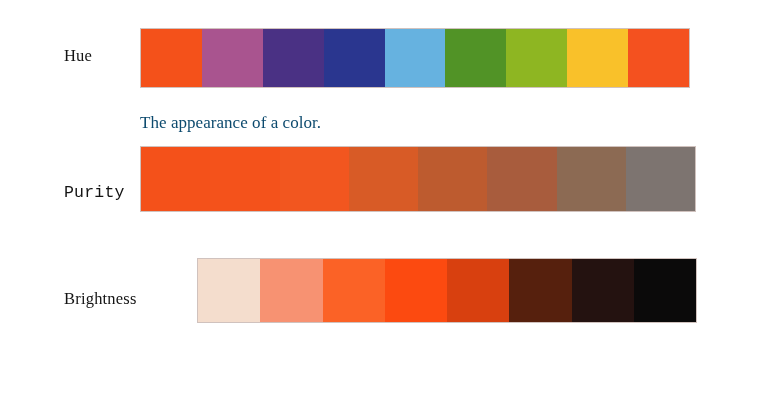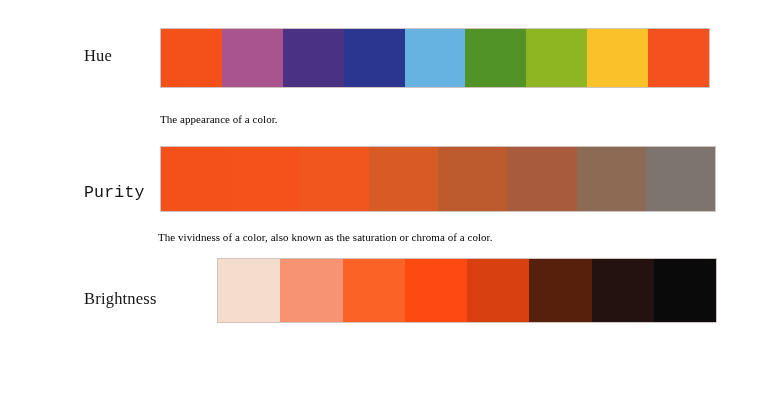--- a/index.html
+++ b/index.html
@@ -11,21 +11,20 @@
     height: 399px;
     background: #ffffff;
     font-family: "Liberation Serif", "DejaVu Serif", serif;
     color: #1a1a1a;
     overflow: hidden;
     position: relative;
   }
   #figure {
     position: absolute;
     inset: 0;
-    margin-left: 20px;
   }
 
   .row {
     position: absolute;
     left: 0;
     width: 768px;
   }
 
   .row-label {
     position: absolute;
@@ -45,23 +44,23 @@
     overflow: hidden;
     background: #ffffff;
   }
   .swatch-bar > .swatch {
     flex: 1 1 0;
     height: 100%;
   }
 
   .caption {
     position: absolute;
-    font-size: 11px;
+    font-size: 17px;
     line-height: 1.15;
-    color: #000000;
+    color: #0c4a6e;
     white-space: nowrap;
     letter-spacing: 0.05px;
   }
 
   
   #row-hue { top: 0; height: 140px; }
   #label-hue { left: 64px; top: 48px; }
   #bar-hue { left: 140px; top: 28px; width: 550px; height: 60px; }
   #caption-hue { left: 140px; top: 113px; }
 
@@ -107,21 +106,20 @@
         <div class="swatch" style="background: rgb(244, 81, 26);"></div>
         <div class="swatch" style="background: rgb(244, 82, 27);"></div>
         <div class="swatch" style="background: rgb(242, 86, 31);"></div>
         <div class="swatch" style="background: rgb(216, 91, 38);"></div>
         <div class="swatch" style="background: rgb(189, 91, 47);"></div>
         <div class="swatch" style="background: rgb(168, 92, 61);"></div>
         <div class="swatch" style="background: rgb(140, 106, 83);"></div>
         <div class="swatch" style="background: rgb(125, 116, 112);"></div>
       </div>
 
-    <div class="caption" id="caption-purity">The vividness of a color, also known as the saturation or chroma of a color.</div>
   </div>
 
   <div class="row" id="row-brightness">
     <div class="row-label" id="label-brightness">Brightness</div>
 
     <div class="swatch-bar" id="bar-brightness">
         <div class="swatch" style="background: rgb(244, 221, 205);"></div>
         <div class="swatch" style="background: rgb(247, 146, 114);"></div>
         <div class="swatch" style="background: rgb(251, 98, 38);"></div>
         <div class="swatch" style="background: rgb(252, 74, 16);"></div>

